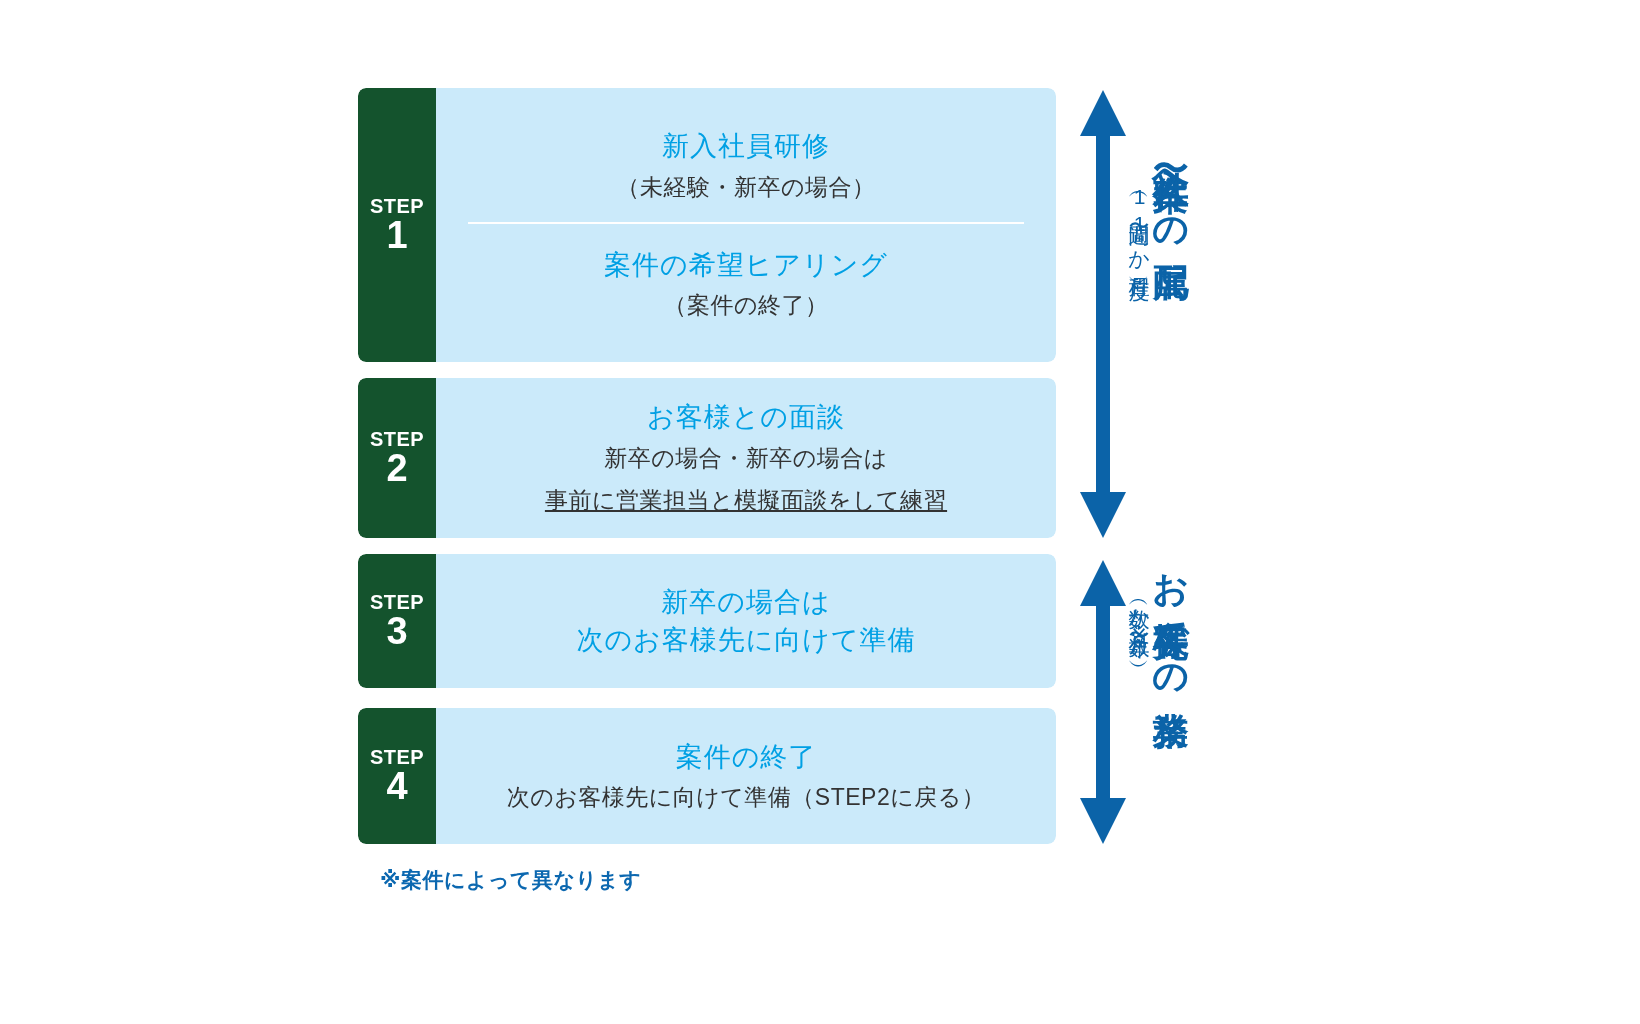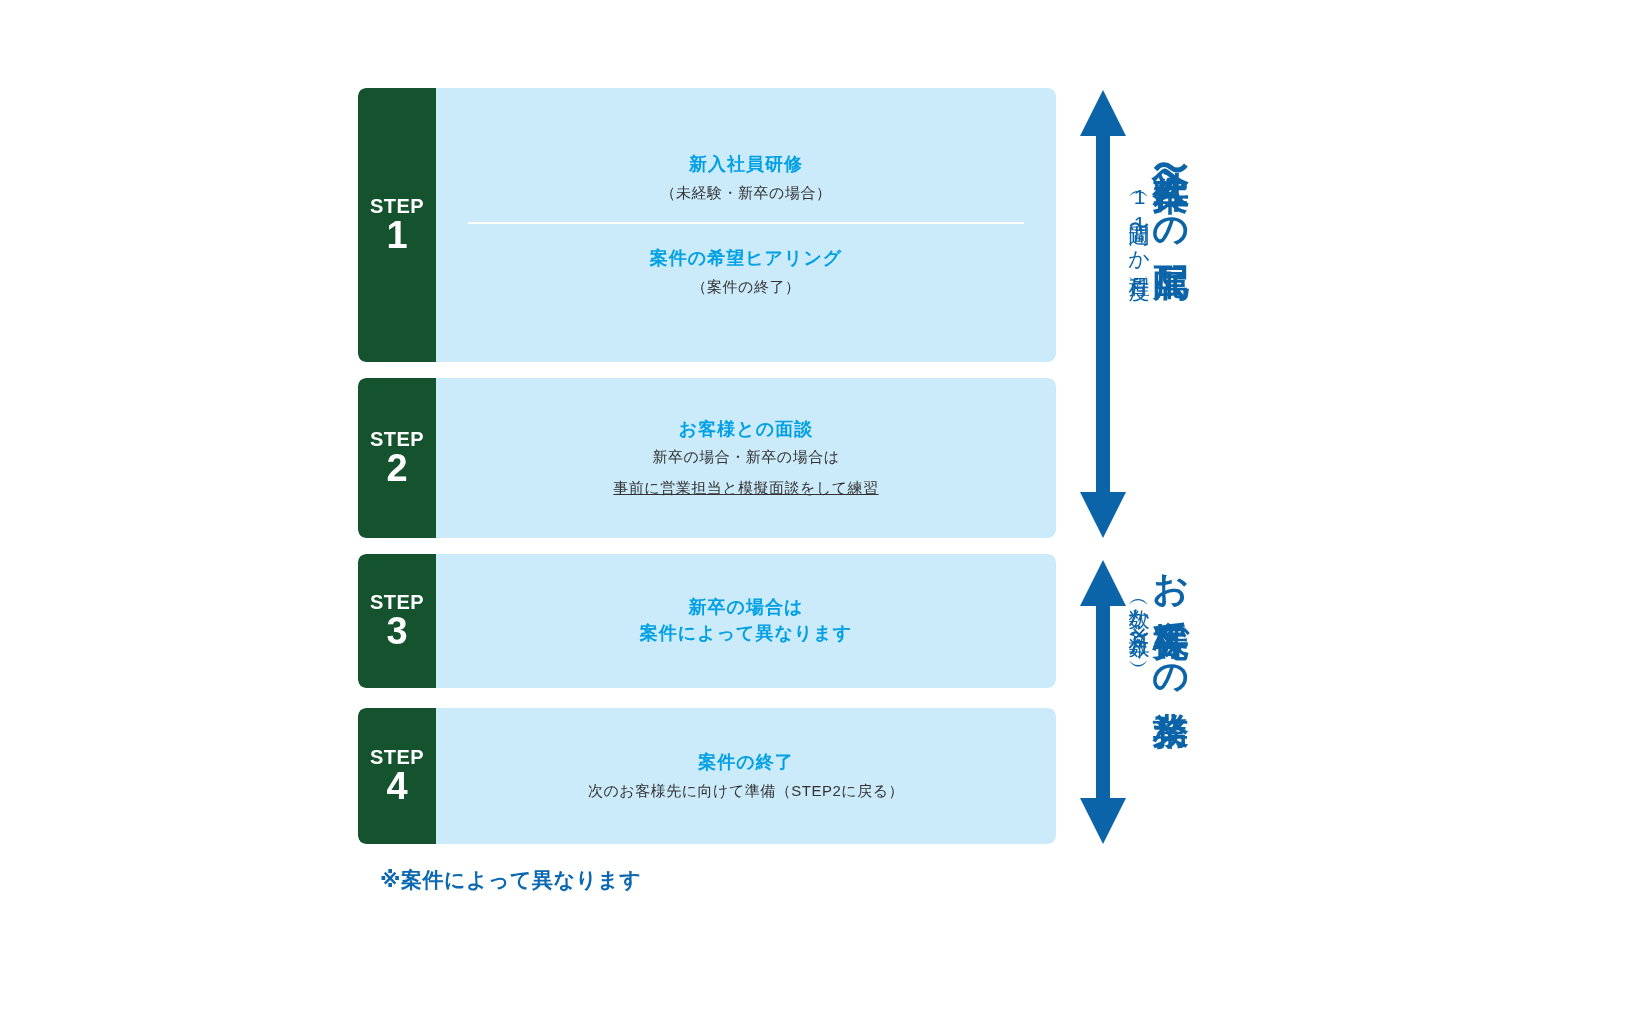--- a/index.html
+++ b/index.html
@@ -54,29 +54,29 @@
     border-top-right-radius:8px;
     border-bottom-right-radius:8px;
     position:relative;
   }
   .blk{
     display:flex;flex-direction:column;align-items:center;justify-content:center;
     width:100%;
   }
   .ttl{
     color:#00A0E4;
-    font-weight:bold;
-    font-size:18px;
+    font-weight:normal;
+    font-size:27px;
     line-height:1.42;
     letter-spacing:1px;
     text-align:center;
   }
   .sub{
     color:#333333;
-    font-size:15px;
+    font-size:23px;
     line-height:1.5;
     letter-spacing:0.5px;
     text-align:center;
     margin-top:4px;
   }
   .divider{
     width:556px;
     height:2px;
     background:#ffffff;
     margin:18px 0 22px 0;
@@ -175,21 +175,21 @@
   </div>
 
   <div class="step-row" id="row3">
     <div class="step-tab">
       <div class="s-word">STEP</div>
       <div class="s-num">3</div>
     </div>
     <div class="step-body">
       <div class="blk">
         <div class="ttl">新卒の場合は</div>
-        <div class="ttl">案件によって異なります</div>
+        <div class="ttl">次のお客様先に向けて準備</div>
       </div>
     </div>
   </div>
 
   <div class="step-row" id="row4">
     <div class="step-tab">
       <div class="s-word">STEP</div>
       <div class="s-num">4</div>
     </div>
     <div class="step-body">

